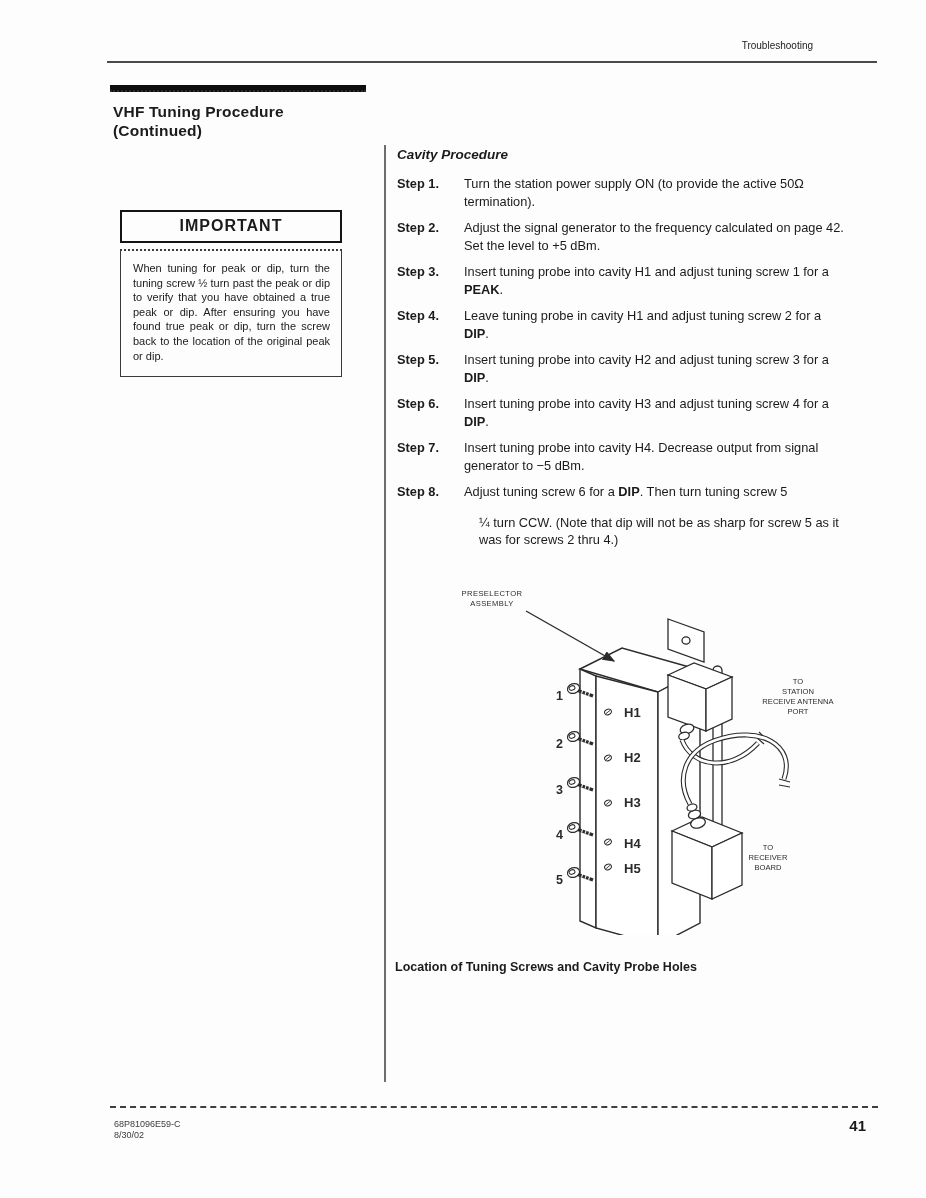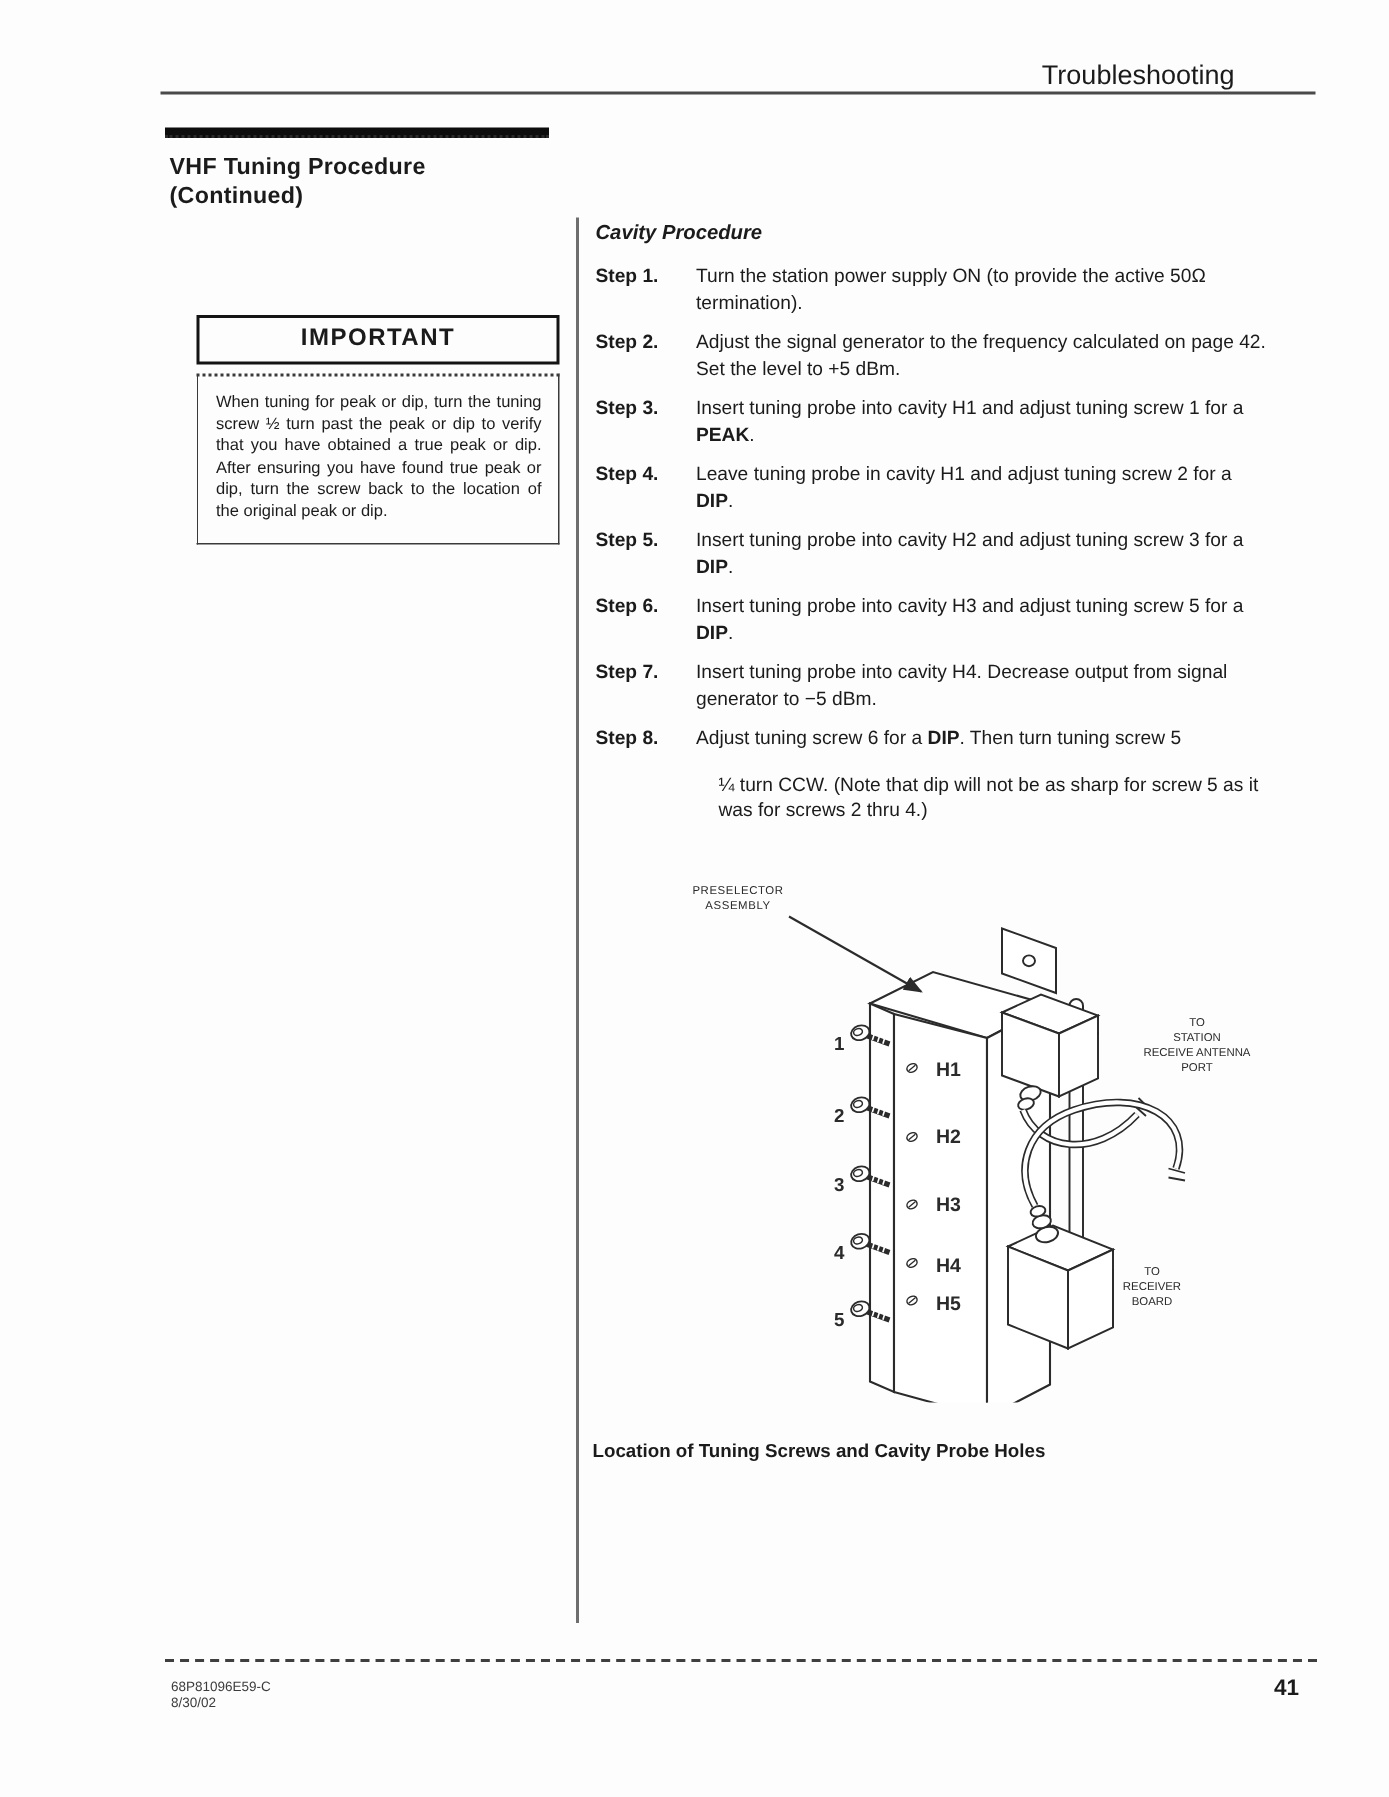--- a/index.html
+++ b/index.html
@@ -1,27 +1,27 @@
 <!DOCTYPE html>
 <html><head>
 <meta charset="utf-8">
 <style>
   html,body { margin:0; padding:0; background:#e8e8e8; }
   .page {
     position:relative; width:926px; height:1198px; background:#fdfdfd;
     font-family:"Liberation Sans", sans-serif; color:#1b1b1b; overflow:hidden;
     margin:0 auto;
   }
-  .hdr-right { position:absolute; top:40px; left:0; width:813px; text-align:right; font-size:18px;padding-left:10px; }
+  .hdr-right { position:absolute; top:40px; left:0; width:813px; text-align:right; font-size:10px; }
   .hdr-rule { position:absolute; left:107px; top:61px; width:770px; height:2px; background:#4a4a4a; }
 
   .title-bar { position:absolute; left:110px; top:85px; width:256px; height:5px; background:#0d0d0d; border-bottom:2px dotted #2a2a2a; }
   .section-title { position:absolute; left:113px; top:102px; font-size:15.5px; font-weight:bold; line-height:19px; letter-spacing:0.2px; }
 
-  .imp { position:absolute; left:131px; top:210px; width:242px; }
+  .imp { position:absolute; left:120px; top:210px; width:222px; }
   .imp-title { box-sizing:border-box; border:2.5px solid #141414; padding:5px 0 6px 0; text-align:center; font-weight:bold; font-size:16px; letter-spacing:1px; }
   .imp-body { box-sizing:border-box; margin-top:6px; border:1px solid #3a3a3a; border-top:2px dotted #3a3a3a; padding:10px 11px 13px 12px; font-size:11px; line-height:14.6px; text-align:justify; }
 
   .divider { position:absolute; left:384px; top:145px; width:1.5px; height:937px; background:#6e6e6e; }
 
   .right-col { position:absolute; left:397px; top:147px; width:470px; }
   .proc-title { font-size:13.5px; font-weight:bold; font-style:italic; margin:0 0 13px 0; }
   .step { display:flex; margin-bottom:9px; }
   .step-label { flex:0 0 67px; width:67px; font-weight:bold; font-size:12.8px; line-height:17.5px; }
   .step-text { width:382px; font-size:12.8px; line-height:17.5px; }
@@ -75,21 +75,21 @@
     <div class="step">
       <div class="step-label">Step 4.</div>
       <div class="step-text"><span>Leave tuning probe in cavity H1 and adjust tuning screw 2 for a </span><b>DIP</b><span>.</span></div>
     </div>
     <div class="step">
       <div class="step-label">Step 5.</div>
       <div class="step-text"><span>Insert tuning probe into cavity H2 and adjust tuning screw 3 for a </span><b>DIP</b><span>.</span></div>
     </div>
     <div class="step">
       <div class="step-label">Step 6.</div>
-      <div class="step-text"><span>Insert tuning probe into cavity H3 and adjust tuning screw 5 for a </span><b>DIP</b><span>.</span></div>
+      <div class="step-text"><span>Insert tuning probe into cavity H3 and adjust tuning screw 4 for a </span><b>DIP</b><span>.</span></div>
     </div>
     <div class="step">
       <div class="step-label">Step 7.</div>
       <div class="step-text"><span>Insert tuning probe into cavity H4. Decrease output from signal generator to −5 dBm.</span><b></b><span></span></div>
     </div>
     <div class="step">
       <div class="step-label">Step 8.</div>
       <div class="step-text">
         <div><span>Adjust tuning screw 6 for a </span><b>DIP</b><span>. Then turn tuning screw 5</span></div>
         <div class="step-para2">¼ turn CCW. (Note that dip will not be as sharp for screw 5 as it was for screws 2 thru 4.)</div>

